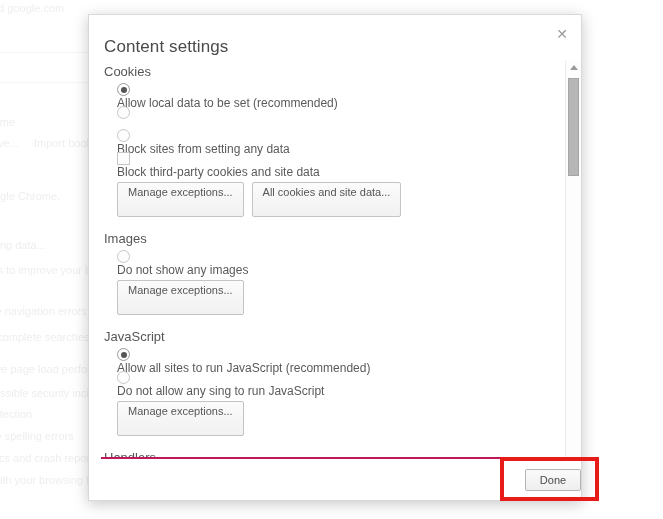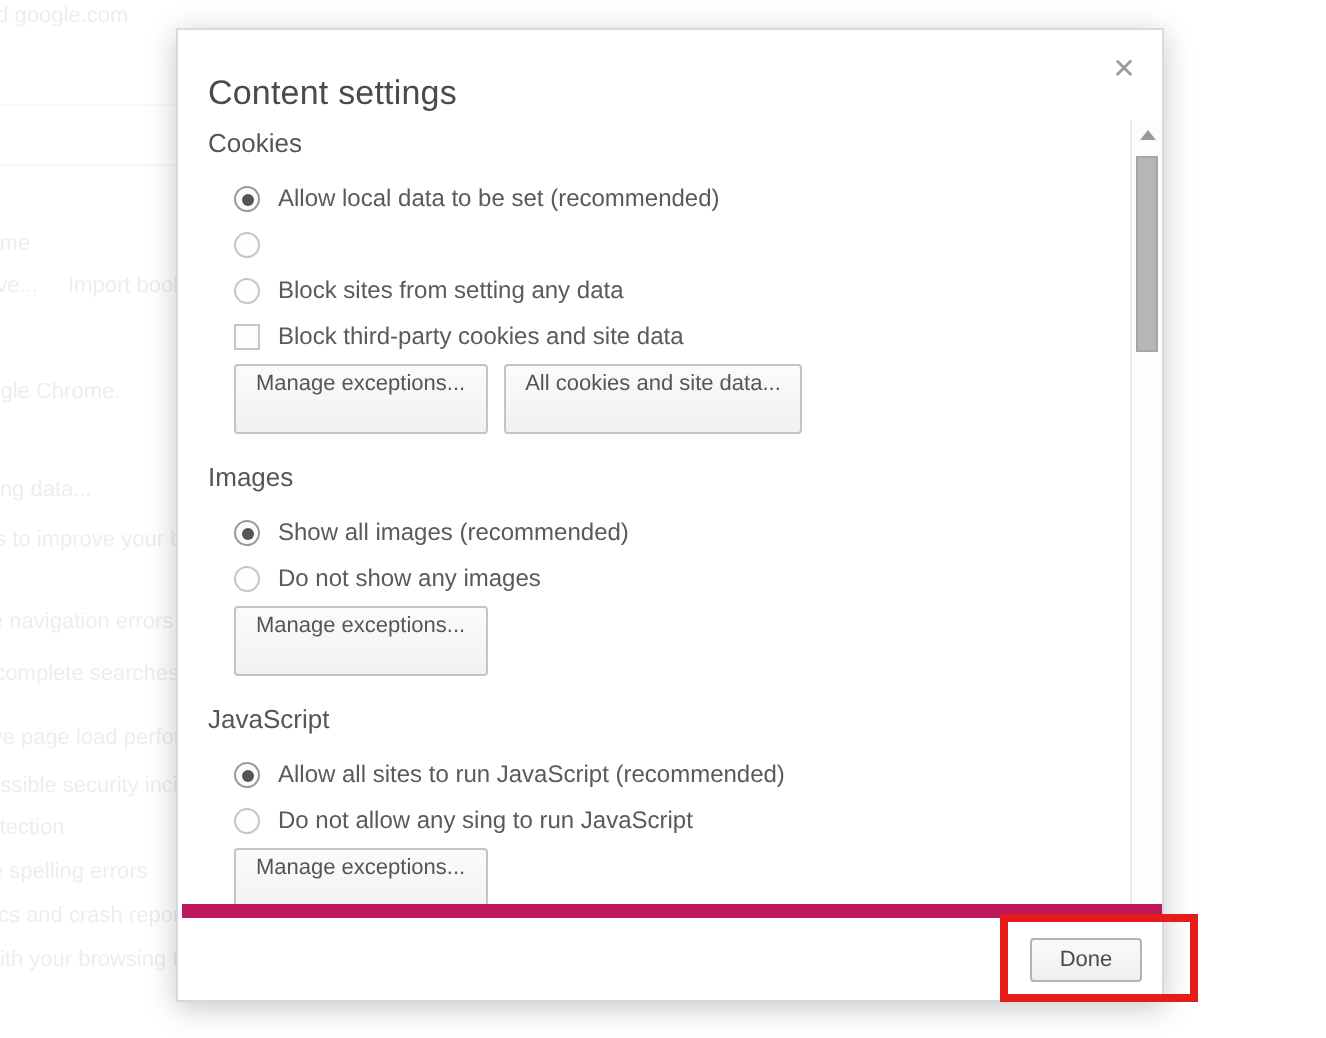--- a/index.html
+++ b/index.html
@@ -103,23 +103,24 @@
   .section-title {
     font-size: 13px;
     color: #555555;
     margin: 0 0 4px 15px;
     padding-top: 14px;
   }
   .section-title.first { padding-top: 4px; }
 
   .opt-row {
     display: flex;
-    align-items: flex-end;
+    align-items: flex-start;
     margin-left: 28px;
     height: 23px;
+    flex-direction: column;
   }
 
   .radio {
     width: 13px; height: 13px;
     border-radius: 50%;
     border: 1px solid #c6c6c6;
     background: #fdfdfd;
     box-sizing: border-box;
     margin-right: 9px;
     position: relative;
@@ -213,26 +214,26 @@
     width: 11px;
     height: 98px;
     background: #b6b6b6;
     border: 1px solid #a5a5a5;
     box-sizing: border-box;
   }
 
   
   .footer {
     position: absolute;
-    left: 2px;
+    left: 12px;
     bottom: 0;
     width: 494px;
     height: 41px;
     background: #ffffff;
-    border-top: 7px solid #be185d;
+    border-top: 2px solid #be185d;
   }
   .done-btn {
     position: absolute;
     right: 14px;
     top: 10px;
     width: 56px;
     height: 22px;
     font-size: 11px;
     color: #4a4a4a;
     background: linear-gradient(#fafafa, #efefef);
@@ -310,24 +311,20 @@
           <div class="opt-row">
             <span class="checkbox"></span>
             <span class="opt-label">Block third-party cookies and site data</span>
           </div>
           <div class="btn-row">
             <div class="btn">Manage exceptions...</div>
             <div class="btn">All cookies and site data...</div>
           </div>
           <div class="section-title">Images</div>
           <div class="opt-row">
-            <span class="radio checked"></span>
-            <span class="opt-label">Show all images (recommended)</span>
-          </div>
-          <div class="opt-row">
             <span class="radio"></span>
             <span class="opt-label">Do not show any images</span>
           </div>
           <div class="btn-row">
             <div class="btn">Manage exceptions...</div>
           </div>
           <div class="section-title">JavaScript</div>
           <div class="opt-row">
             <span class="radio checked"></span>
             <span class="opt-label">Allow all sites to run JavaScript (recommended)</span>

